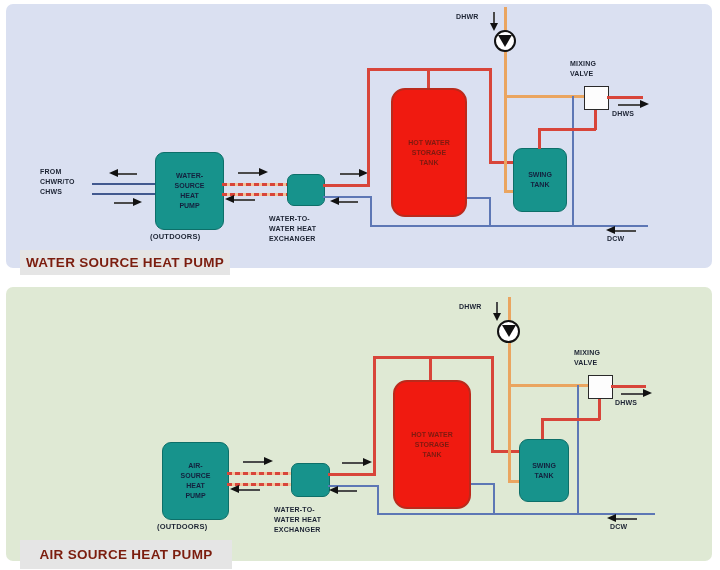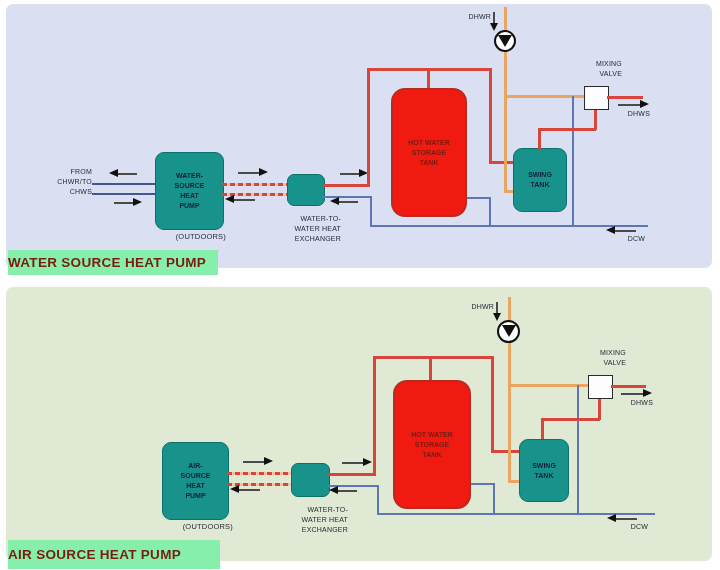--- a/index.html
+++ b/index.html
@@ -20,26 +20,26 @@
   
   .teal{position:absolute;background:#17938c;border:1.5px solid #0d6f69;border-radius:9px;
         display:flex;align-items:center;justify-content:center;}
   .tank{position:absolute;background:#f01a10;border:2px solid #bb2a1c;border-radius:14px;
         display:flex;align-items:center;justify-content:center;}
   .mv{position:absolute;background:#fdfdfd;border:1.5px solid #2a2a2a;}
   .pump{position:absolute;background:#fff;border:2px solid #111;border-radius:50%;box-sizing:border-box;}
   .pump::after{content:'';display:block;width:0;height:0;margin:3px auto 0;
         border-left:7px solid transparent;border-right:7px solid transparent;border-top:12px solid #101010;}
   
-  .lbl{position:absolute;font-weight:400;font-size:7px;line-height:10px;color:#1c2333;
-       text-align:right;white-space:pre-line;letter-spacing:.2px;}
+  .lbl{position:absolute;font-weight:700;font-size:7px;line-height:10px;color:#1c2333;
+       text-align:left;white-space:pre-line;letter-spacing:.2px;}
   .boxlbl{font-weight:700;font-size:7px;line-height:10px;color:#14203e;text-align:center;white-space:pre-line;}
   .tanklbl{font-weight:700;font-size:7px;line-height:10px;color:#7e1a10;text-align:center;white-space:pre-line;}
-  .banner{position:absolute;background:#86efac;color:#7b1d0e;font-weight:700;font-size:13.5px;
-          display:flex;align-items:center;justify-content:flex-start;letter-spacing:.3px;}
+  .banner{position:absolute;background:#e5e5e5;color:#7b1d0e;font-weight:700;font-size:13.5px;
+          display:flex;align-items:center;justify-content:center;letter-spacing:.3px;margin-left:12px;}
   
   .ar{position:absolute;height:1.5px;background:#4a4a4a;}
   .ar.r::after{content:'';position:absolute;right:-8px;top:-4px;width:0;height:0;
        border-left:9px solid #111;border-top:4.5px solid transparent;border-bottom:4.5px solid transparent;}
   .ar.l::before{content:'';position:absolute;left:-8px;top:-4px;width:0;height:0;
        border-right:9px solid #111;border-top:4.5px solid transparent;border-bottom:4.5px solid transparent;}
   .ard{position:absolute;width:1.5px;background:#4a4a4a;}
   .ard::after{content:'';position:absolute;bottom:-7px;left:-3.5px;width:0;height:0;
        border-top:8px solid #111;border-left:4.5px solid transparent;border-right:4.5px solid transparent;}
 </style>

